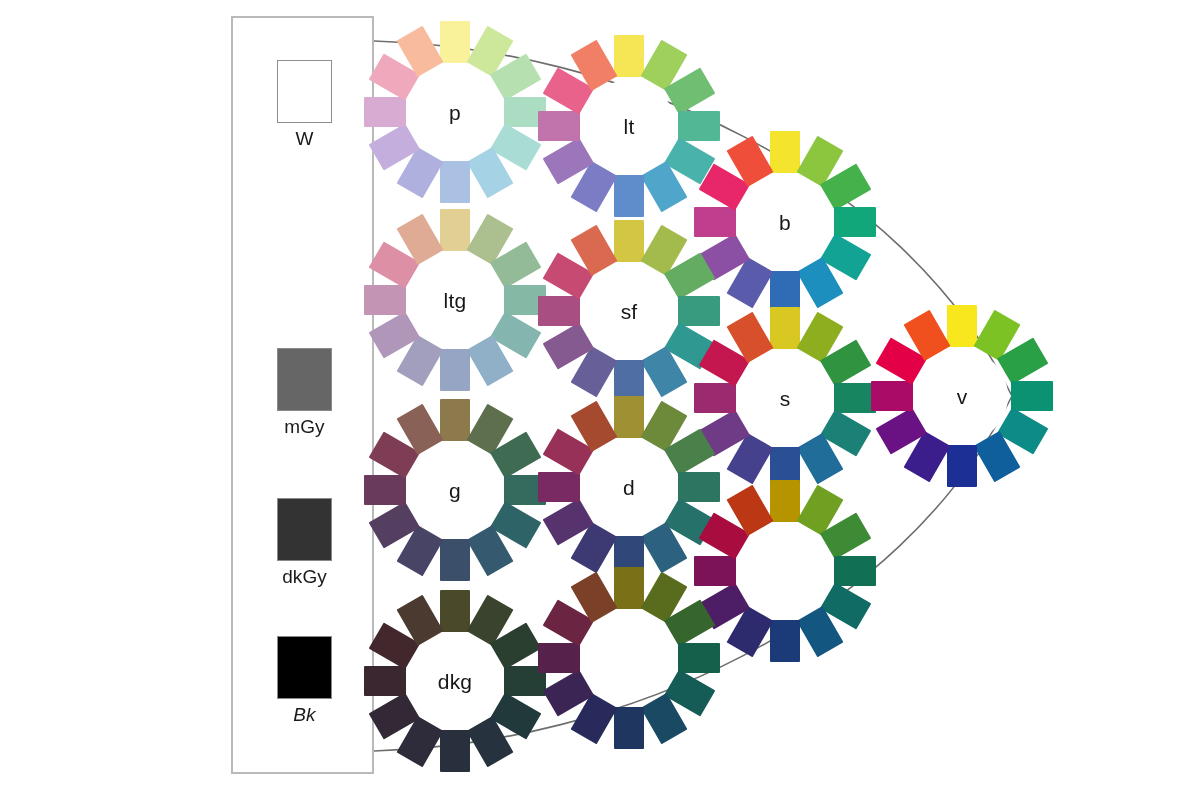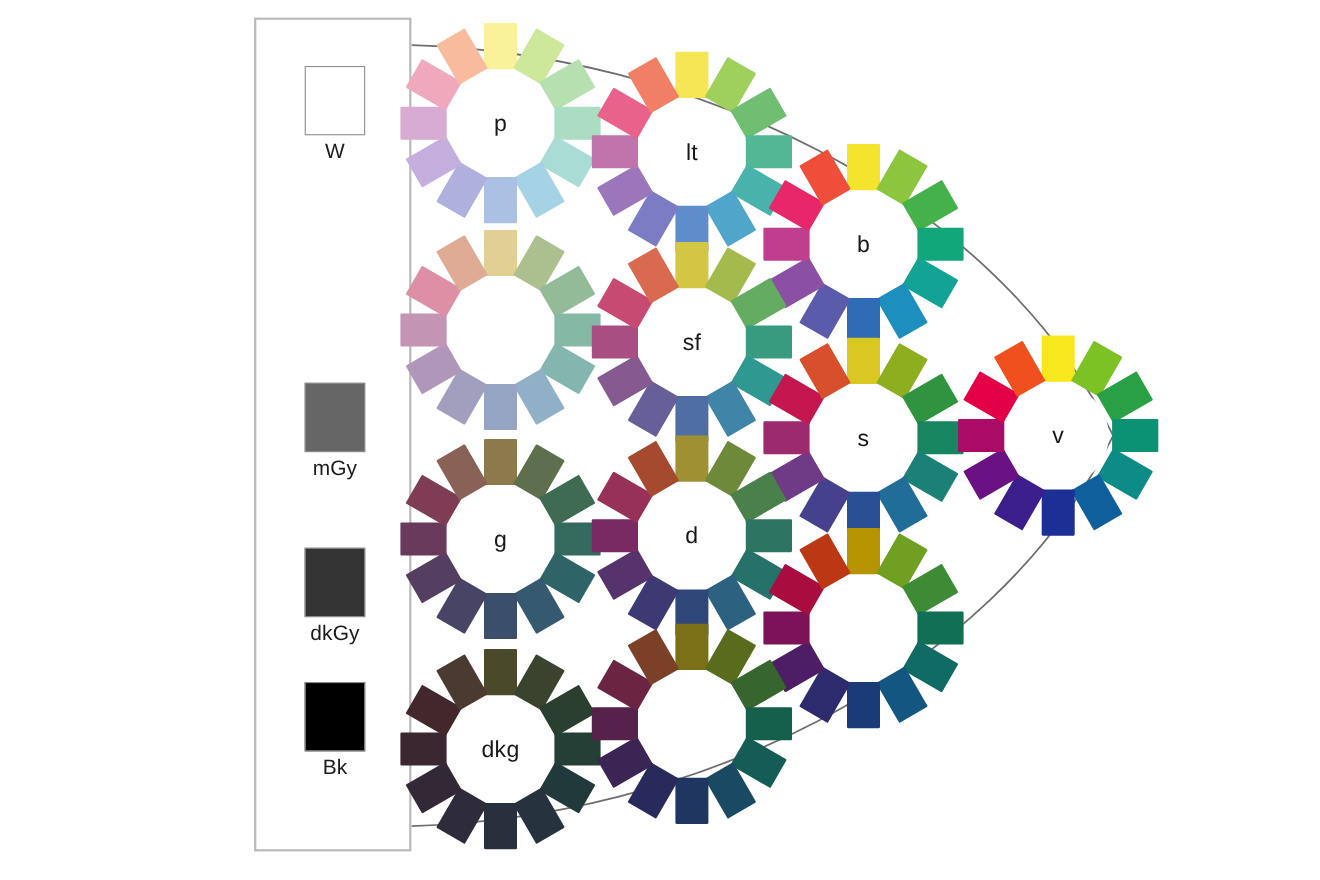--- a/index.html
+++ b/index.html
@@ -87,21 +87,21 @@
         <div class="legend-label">W</div>
       </div>
       <div class="legend-item" style="top: 480px;">
         <div class="legend-swatch" style="background: rgb(51, 51, 51); border-color: rgb(138, 138, 138);"></div>
         <div class="legend-label">dkGy</div>
       </div>
       <div class="legend-item" style="top: 330px;">
         <div class="legend-swatch" style="background: rgb(102, 102, 102); border-color: rgb(138, 138, 138);"></div>
         <div class="legend-label">mGy</div>
       </div>
-      <div class="legend-item" style="top: 602px;">
+      <div class="legend-item" style="top: 618px; font-style: italic;">
         <div class="legend-swatch" style="background: rgb(0, 0, 0); border-color: rgb(138, 138, 138);"></div>
         <div class="legend-label">Bk</div>
       </div>
     </div>
 
   <div id="wheels-layer">
       <div class="wheel" style="left: 455px; top: 112px; width: 190px; height: 190px;">
         <div class="petal" title="p hue 1 #f9f29a" style="width: 30px; height: 42px; background: rgb(249, 242, 154); margin-left: -15px; margin-top: -21px; transform: rotate(0deg) translate(0px, -70px);"></div>
         <div class="petal" title="p hue 2 #cde79b" style="width: 30px; height: 42px; background: rgb(205, 231, 155); margin-left: -15px; margin-top: -21px; transform: rotate(30deg) translate(0px, -70px);"></div>
         <div class="petal" title="p hue 3 #b7e0b0" style="width: 30px; height: 42px; background: rgb(183, 224, 176); margin-left: -15px; margin-top: -21px; transform: rotate(60deg) translate(0px, -70px);"></div>
@@ -111,21 +111,21 @@
         <div class="petal" title="p hue 7 #aac1e4" style="width: 30px; height: 42px; background: rgb(170, 193, 228); margin-left: -15px; margin-top: -21px; transform: rotate(180deg) translate(0px, -70px);"></div>
         <div class="petal" title="p hue 8 #b0b0de" style="width: 30px; height: 42px; background: rgb(176, 176, 222); margin-left: -15px; margin-top: -21px; transform: rotate(210deg) translate(0px, -70px);"></div>
         <div class="petal" title="p hue 9 #c3aede" style="width: 30px; height: 42px; background: rgb(195, 174, 222); margin-left: -15px; margin-top: -21px; transform: rotate(240deg) translate(0px, -70px);"></div>
         <div class="petal" title="p hue 10 #d7abd2" style="width: 30px; height: 42px; background: rgb(215, 171, 210); margin-left: -15px; margin-top: -21px; transform: rotate(270deg) translate(0px, -70px);"></div>
         <div class="petal" title="p hue 11 #f0a8bd" style="width: 30px; height: 42px; background: rgb(240, 168, 189); margin-left: -15px; margin-top: -21px; transform: rotate(300deg) translate(0px, -70px);"></div>
         <div class="petal" title="p hue 12 #f9bb9d" style="width: 30px; height: 42px; background: rgb(249, 187, 157); margin-left: -15px; margin-top: -21px; transform: rotate(330deg) translate(0px, -70px);"></div>
         <div class="wheel-hub" style="width: 92px; height: 92px;">
           <span class="wheel-name">p</span>
         </div>
       </div>
-      <div class="wheel" style="left: 629px; top: 138px; width: 190px; height: 190px;">
+      <div class="wheel" style="left: 629px; top: 126px; width: 190px; height: 190px;">
         <div class="petal" title="lt hue 1 #f6e555" style="width: 30px; height: 42px; background: rgb(246, 229, 85); margin-left: -15px; margin-top: -21px; transform: rotate(0deg) translate(0px, -70px);"></div>
         <div class="petal" title="lt hue 2 #9ed05b" style="width: 30px; height: 42px; background: rgb(158, 208, 91); margin-left: -15px; margin-top: -21px; transform: rotate(30deg) translate(0px, -70px);"></div>
         <div class="petal" title="lt hue 3 #6fbe72" style="width: 30px; height: 42px; background: rgb(111, 190, 114); margin-left: -15px; margin-top: -21px; transform: rotate(60deg) translate(0px, -70px);"></div>
         <div class="petal" title="lt hue 4 #52b795" style="width: 30px; height: 42px; background: rgb(82, 183, 149); margin-left: -15px; margin-top: -21px; transform: rotate(90deg) translate(0px, -70px);"></div>
         <div class="petal" title="lt hue 5 #49b3ab" style="width: 30px; height: 42px; background: rgb(73, 179, 171); margin-left: -15px; margin-top: -21px; transform: rotate(120deg) translate(0px, -70px);"></div>
         <div class="petal" title="lt hue 6 #50a5cb" style="width: 30px; height: 42px; background: rgb(80, 165, 203); margin-left: -15px; margin-top: -21px; transform: rotate(150deg) translate(0px, -70px);"></div>
         <div class="petal" title="lt hue 7 #5f8ccb" style="width: 30px; height: 42px; background: rgb(95, 140, 203); margin-left: -15px; margin-top: -21px; transform: rotate(180deg) translate(0px, -70px);"></div>
         <div class="petal" title="lt hue 8 #7b7cc3" style="width: 30px; height: 42px; background: rgb(123, 124, 195); margin-left: -15px; margin-top: -21px; transform: rotate(210deg) translate(0px, -70px);"></div>
         <div class="petal" title="lt hue 9 #9b76bb" style="width: 30px; height: 42px; background: rgb(155, 118, 187); margin-left: -15px; margin-top: -21px; transform: rotate(240deg) translate(0px, -70px);"></div>
         <div class="petal" title="lt hue 10 #c173ab" style="width: 30px; height: 42px; background: rgb(193, 115, 171); margin-left: -15px; margin-top: -21px; transform: rotate(270deg) translate(0px, -70px);"></div>
@@ -158,20 +158,23 @@
         <div class="petal" title="ltg hue 3 #93bb98" style="width: 30px; height: 42px; background: rgb(147, 187, 152); margin-left: -15px; margin-top: -21px; transform: rotate(60deg) translate(0px, -70px);"></div>
         <div class="petal" title="ltg hue 4 #85b9a6" style="width: 30px; height: 42px; background: rgb(133, 185, 166); margin-left: -15px; margin-top: -21px; transform: rotate(90deg) translate(0px, -70px);"></div>
         <div class="petal" title="ltg hue 5 #84b5ae" style="width: 30px; height: 42px; background: rgb(132, 181, 174); margin-left: -15px; margin-top: -21px; transform: rotate(120deg) translate(0px, -70px);"></div>
         <div class="petal" title="ltg hue 6 #8fb0c6" style="width: 30px; height: 42px; background: rgb(143, 176, 198); margin-left: -15px; margin-top: -21px; transform: rotate(150deg) translate(0px, -70px);"></div>
         <div class="petal" title="ltg hue 7 #96a5c4" style="width: 30px; height: 42px; background: rgb(150, 165, 196); margin-left: -15px; margin-top: -21px; transform: rotate(180deg) translate(0px, -70px);"></div>
         <div class="petal" title="ltg hue 8 #a29ebd" style="width: 30px; height: 42px; background: rgb(162, 158, 189); margin-left: -15px; margin-top: -21px; transform: rotate(210deg) translate(0px, -70px);"></div>
         <div class="petal" title="ltg hue 9 #b096b9" style="width: 30px; height: 42px; background: rgb(176, 150, 185); margin-left: -15px; margin-top: -21px; transform: rotate(240deg) translate(0px, -70px);"></div>
         <div class="petal" title="ltg hue 10 #c394b4" style="width: 30px; height: 42px; background: rgb(195, 148, 180); margin-left: -15px; margin-top: -21px; transform: rotate(270deg) translate(0px, -70px);"></div>
         <div class="petal" title="ltg hue 11 #dd8fa5" style="width: 30px; height: 42px; background: rgb(221, 143, 165); margin-left: -15px; margin-top: -21px; transform: rotate(300deg) translate(0px, -70px);"></div>
         <div class="petal" title="ltg hue 12 #dfab94" style="width: 30px; height: 42px; background: rgb(223, 171, 148); margin-left: -15px; margin-top: -21px; transform: rotate(330deg) translate(0px, -70px);"></div>
+        <div class="wheel-hub" style="width: 92px; height: 92px;">
+          <span class="wheel-name">ltg</span>
+        </div>
       </div>
       <div class="wheel" style="left: 629px; top: 311px; width: 190px; height: 190px;">
         <div class="petal" title="sf hue 1 #d2c643" style="width: 30px; height: 42px; background: rgb(210, 198, 67); margin-left: -15px; margin-top: -21px; transform: rotate(0deg) translate(0px, -70px);"></div>
         <div class="petal" title="sf hue 2 #a3bb4c" style="width: 30px; height: 42px; background: rgb(163, 187, 76); margin-left: -15px; margin-top: -21px; transform: rotate(30deg) translate(0px, -70px);"></div>
         <div class="petal" title="sf hue 3 #63ac62" style="width: 30px; height: 42px; background: rgb(99, 172, 98); margin-left: -15px; margin-top: -21px; transform: rotate(60deg) translate(0px, -70px);"></div>
         <div class="petal" title="sf hue 4 #389b7f" style="width: 30px; height: 42px; background: rgb(56, 155, 127); margin-left: -15px; margin-top: -21px; transform: rotate(90deg) translate(0px, -70px);"></div>
         <div class="petal" title="sf hue 5 #2f9890" style="width: 30px; height: 42px; background: rgb(47, 152, 144); margin-left: -15px; margin-top: -21px; transform: rotate(120deg) translate(0px, -70px);"></div>
         <div class="petal" title="sf hue 6 #3f85a7" style="width: 30px; height: 42px; background: rgb(63, 133, 167); margin-left: -15px; margin-top: -21px; transform: rotate(150deg) translate(0px, -70px);"></div>
         <div class="petal" title="sf hue 7 #4f6ea3" style="width: 30px; height: 42px; background: rgb(79, 110, 163); margin-left: -15px; margin-top: -21px; transform: rotate(180deg) translate(0px, -70px);"></div>
         <div class="petal" title="sf hue 8 #665f98" style="width: 30px; height: 42px; background: rgb(102, 95, 152); margin-left: -15px; margin-top: -21px; transform: rotate(210deg) translate(0px, -70px);"></div>

